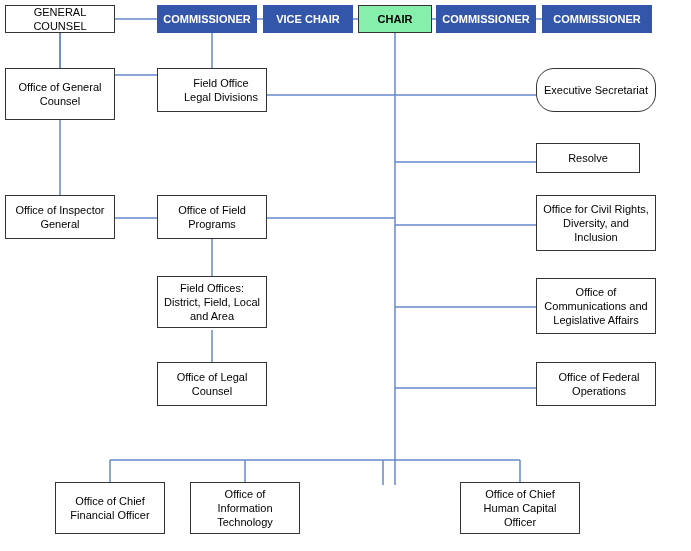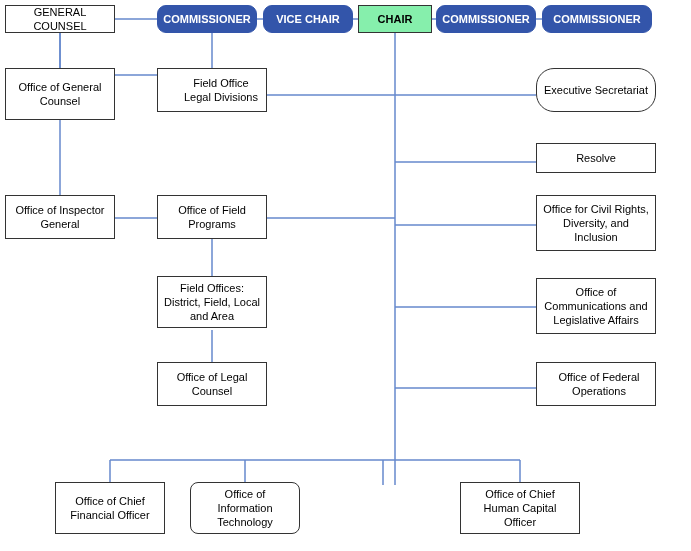--- a/index.html
+++ b/index.html
@@ -26,21 +26,20 @@
       align-items: center;
       justify-content: center;
       padding: 4px 6px;
       line-height: 1.3;
     }
     .box.header-blue {
       background: #3355aa;
       border-color: #3355aa;
       color: #fff;
       font-weight: bold;
-      border-radius: 9px;
     }
     .box.header-yellow {
       background: #86efac;
       border-color: #333;
       color: #000;
       font-weight: bold;
     }
     svg.lines {
       position: absolute;
       top: 0; left: 0;
@@ -124,21 +123,21 @@
   <div class="box" style="left:5px;top:68px;width:110px;height:52px;">
     <span>Office of General Counsel</span>
   </div>
   <div class="box" style="left:157px;top:68px;width:110px;height:44px;padding-left:24px;">
     <span>Field Office Legal Divisions</span>
   </div>
   <div class="box" style="left:536px;top:68px;width:120px;height:44px;border-radius:18px;">
     <span>Executive Secretariat</span>
   </div>
 
-  <div class="box" style="left:536px;top:143px;width:120px;height:30px;">
+  <div class="box" style="left:536px;top:143px;width:104px;height:30px;">
     <span>Resolve</span>
   </div>
 
   <div class="box" style="left:5px;top:195px;width:110px;height:44px;">
     <span>Office of Inspector General</span>
   </div>
   <div class="box" style="left:157px;top:195px;width:110px;height:44px;">
     <span>Office of Field Programs</span>
   </div>
   <div class="box" style="left:536px;top:195px;width:120px;height:56px;">
@@ -157,20 +156,20 @@
     <span>Office of Legal Counsel</span>
   </div>
 
   <div class="box" style="left:536px;top:362px;width:120px;height:44px;padding-left:12px;">
     <span>Office of Federal Operations</span>
   </div>
 
   <div class="box" style="left:55px;top:482px;width:110px;height:52px;">
     <span>Office of Chief Financial Officer</span>
   </div>
-  <div class="box" style="left:190px;top:482px;width:110px;height:52px;border-radius:8px;">
+  <div class="box" style="left:190px;top:482px;width:110px;height:52px;">
     <span>Office of Information Technology</span>
   </div>
   <div class="box" style="left:460px;top:482px;width:120px;height:52px;">
     <span>Office of Chief Human Capital Officer</span>
   </div>
 
 </div>
 
 </body></html>

